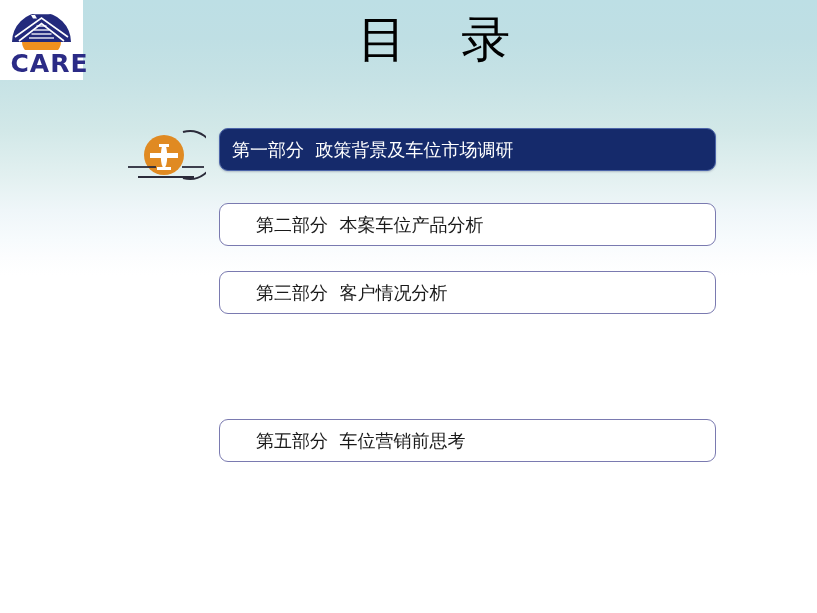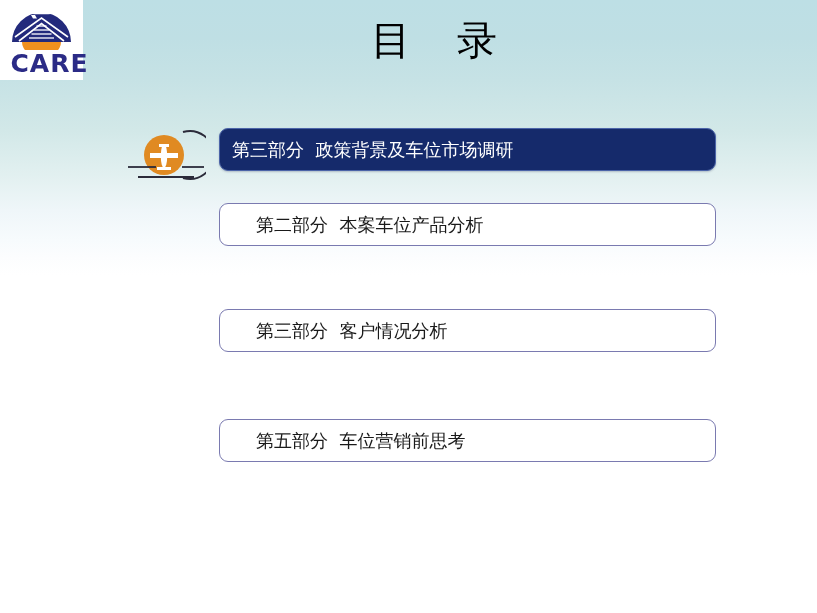--- a/index.html
+++ b/index.html
@@ -62,21 +62,21 @@
   }
 
   
   .slide-title {
     position: absolute;
     left: 190px;
     top: 16px;
     width: 490px;
     text-align: center;
     font-family: "DejaVu Sans", "Liberation Sans", sans-serif;
-    font-size: 40px;
+    font-size: 49px;
     color: #000000;
     letter-spacing: 2px;
     white-space: pre;
     line-height: 48px;
   }
 
   
   .toc {
     position: absolute;
     left: 0;
@@ -183,31 +183,31 @@
         <line x1="56" y1="42" x2="78" y2="42"></line>
         <line x1="12" y1="52" x2="68" y2="52"></line>
       </g>
     </svg>
   </div>
 
   <div class="toc">
 
     <div class="toc-row" style="top:128px;">
       <div class="toc-box active">
-        <span class="toc-label">第三部分  政策背景及车位市场调研</span>
+        <span class="toc-label">第一部分  政策背景及车位市场调研</span>
       </div>
     </div>
 
     <div class="toc-row" style="top:203px;">
       <div class="toc-box plain">
         <span class="toc-label">第二部分  本案车位产品分析</span>
       </div>
     </div>
 
-    <div class="toc-row" style="top:271px;margin-top:38px;">
+    <div class="toc-row" style="top:271px;">
       <div class="toc-box plain">
         <span class="toc-label">第三部分  客户情况分析</span>
       </div>
     </div>
 
 
     <div class="toc-row" style="top:419px;">
       <div class="toc-box plain">
         <span class="toc-label">第五部分  车位营销前思考</span>
       </div>

